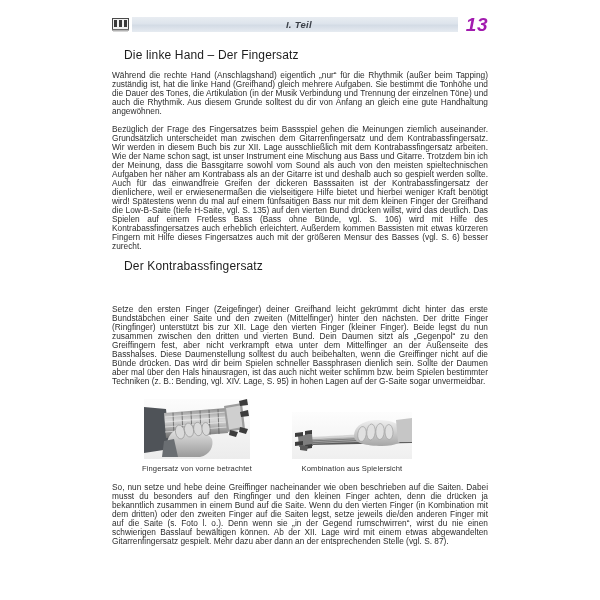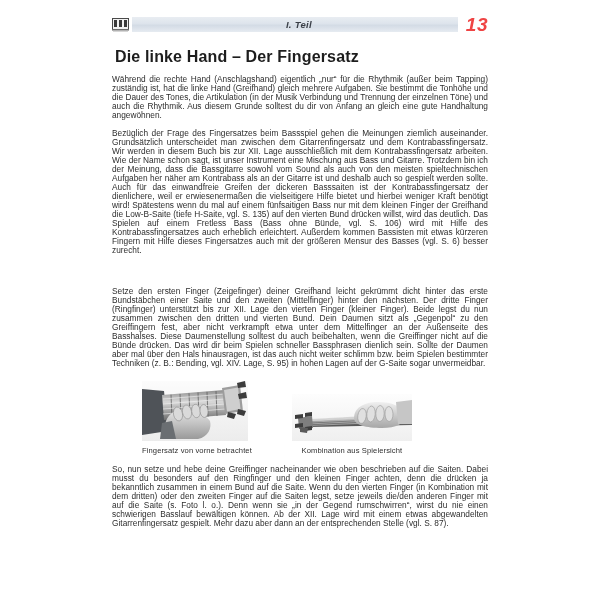--- a/index.html
+++ b/index.html
@@ -63,33 +63,33 @@
     color: #3a3f47;
     line-height: 1;
   }
   .page-number {
     flex: 0 0 auto;
     margin-left: 8px;
     font-family: "Liberation Sans", sans-serif;
     font-style: italic;
     font-weight: bold;
     font-size: 19px;
-    color: #ef4444;
+    color: #a21caf;
     line-height: 1;
     letter-spacing: 0.5px;
     text-align: right;
   }
 
   
   h2.section-heading {
     font-family: "Liberation Sans", sans-serif;
-    font-size: 16px;
-    font-weight: bold;
+    font-size: 12px;
+    font-weight: normal;
     color: #1d1d1d;
-    margin: 0 0 9px 3px;
+    margin: 0 0 9px 12px;
     letter-spacing: 0.15px;
   }
   .heading-spacer-top {
     margin-top: 20px;
   }
 
   
   p.body {
     font-family: "Liberation Sans", sans-serif;
     font-size: 8.3px;
@@ -111,20 +111,21 @@
     display: flex;
     justify-content: flex-start;
     align-items: flex-end;
     margin: 13px 0 10px 0;
     padding-left: 30px;
     gap: 40px;
   }
   .figure {
     display: flex;
     flex-direction: column;
+    align-items: center;
   }
   .figure-caption {
     font-family: "Liberation Sans", sans-serif;
     font-size: 7.6px;
     color: #2f2f2f;
     margin-top: 5px;
     text-align: center;
     letter-spacing: 0.1px;
   }
   .photo {
@@ -154,20 +155,21 @@
       <span class="header-bar">
         <span class="header-bar-title">I. Teil</span>
       </span>
       <span class="page-number">13</span>
     </div>
 
     <h2 class="section-heading">Die linke Hand – Der Fingersatz</h2>
     <p class="body">Während die rechte Hand (Anschlagshand) eigentlich „nur“ für die Rhythmik (außer beim Tapping) zuständig ist, hat die linke Hand (Greifhand) gleich mehrere Aufgaben. Sie bestimmt die Tonhöhe und die Dauer des Tones, die Artikulation (in der Musik Verbindung und Trennung der einzelnen Töne) und auch die Rhythmik. Aus diesem Grunde solltest du dir von Anfang an gleich eine gute Handhaltung angewöhnen.</p>
     <p class="body">Bezüglich der Frage des Fingersatzes beim Bassspiel gehen die Meinungen ziemlich auseinander. Grundsätzlich unterscheidet man zwischen dem Gitarrenfingersatz und dem Kontrabassfingersatz. Wir werden in diesem Buch bis zur XII. Lage ausschließlich mit dem Kontrabassfingersatz arbeiten. Wie der Name schon sagt, ist unser Instrument eine Mischung aus Bass und Gitarre. Trotzdem bin ich der Meinung, dass die Bassgitarre sowohl vom Sound als auch von den meisten spieltechnischen Aufgaben her näher am Kontrabass als an der Gitarre ist und deshalb auch so gespielt werden sollte. Auch für das einwandfreie Greifen der dickeren Basssaiten ist der Kontrabassfingersatz der dienlichere, weil er erwiesenermaßen die vielseitigere Hilfe bietet und hierbei weniger Kraft benötigt wird! Spätestens wenn du mal auf einem fünfsaitigen Bass nur mit dem kleinen Finger der Greifhand die Low-B-Saite (tiefe H-Saite, vgl. S. 135) auf den vierten Bund drücken willst, wird das deutlich. Das Spielen auf einem Fretless Bass (Bass ohne Bünde, vgl. S. 106) wird mit Hilfe des Kontrabassfingersatzes auch erheblich erleichtert. Außerdem kommen Bassisten mit etwas kürzeren Fingern mit Hilfe dieses Fingersatzes auch mit der größeren Mensur des Basses (vgl. S. 6) besser zurecht.</p>
 
+    <h2 class="section-heading heading-spacer-top">Der Kontrabassfingersatz</h2>
     <p class="body tight">Setze den ersten Finger (Zeigefinger) deiner Greifhand leicht gekrümmt dicht hinter das erste Bundstäbchen einer Saite und den zweiten (Mittelfinger) hinter den nächsten. Der dritte Finger (Ringfinger) unterstützt bis zur XII. Lage den vierten Finger (kleiner Finger). Beide legst du nun zusammen zwischen den dritten und vierten Bund. Dein Daumen sitzt als „Gegenpol“ zu den Greiffingern fest, aber nicht verkrampft etwa unter dem Mittelfinger an der Außenseite des Basshalses. Diese Daumenstellung solltest du auch beibehalten, wenn die Greiffinger nicht auf die Bünde drücken. Das wird dir beim Spielen schneller Bassphrasen dienlich sein. Sollte der Daumen aber mal über den Hals hinausragen, ist das auch nicht weiter schlimm bzw. beim Spielen bestimmter Techniken (z. B.: Bending, vgl. XIV. Lage, S. 95) in hohen Lagen auf der G-Saite sogar unvermeidbar.</p>
 
     <div class="figures">
 
       <div class="figure">
         <span class="photo photo-a">
           <svg class="photo photo-a" viewBox="0 0 106 60" xmlns="http://www.w3.org/2000/svg">
             <defs>
               <linearGradient id="bgA" x1="0" y1="0" x2="0" y2="1">
                 <stop offset="0%" stop-color="#fcfcfc"></stop>

